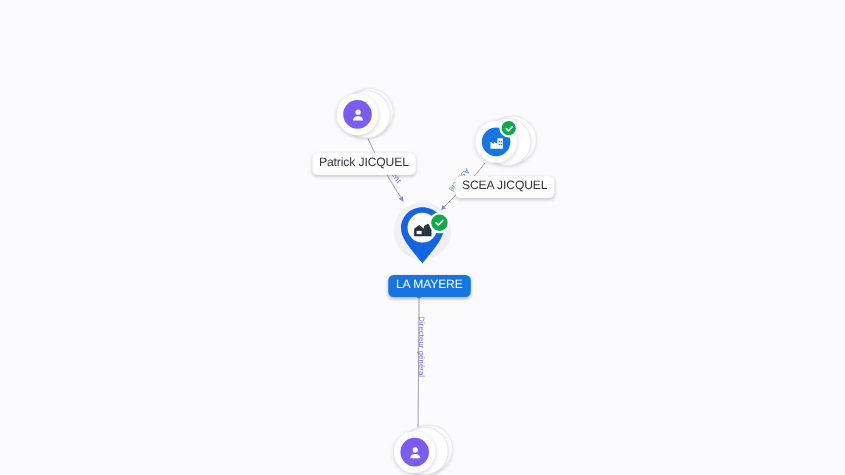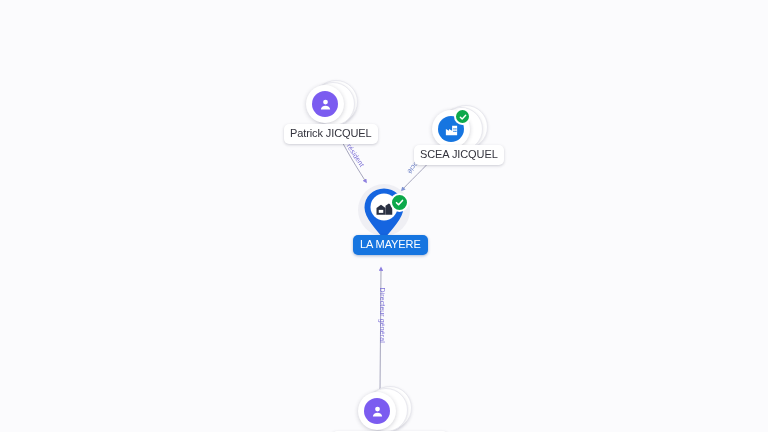--- a/index.html
+++ b/index.html
@@ -70,20 +70,21 @@
     position: absolute;
     background: #ffffff;
     border-radius: 5px;
     box-shadow: 0 1px 3px rgba(40,40,70,0.22);
     color: #33333d;
     font-size: 11px;
     line-height: 1;
     padding: 4px 6px 5px 6px;
     white-space: nowrap;
     letter-spacing: -0.1px;
+    margin-top: 15px;
   }
   .node-label.primary {
     background: #1675e0;
     color: #ffffff;
     font-size: 11px;
     padding: 4px 7px 5px 7px;
     box-shadow: 0 1px 3px rgba(20,60,130,0.35);
   }
 
   

